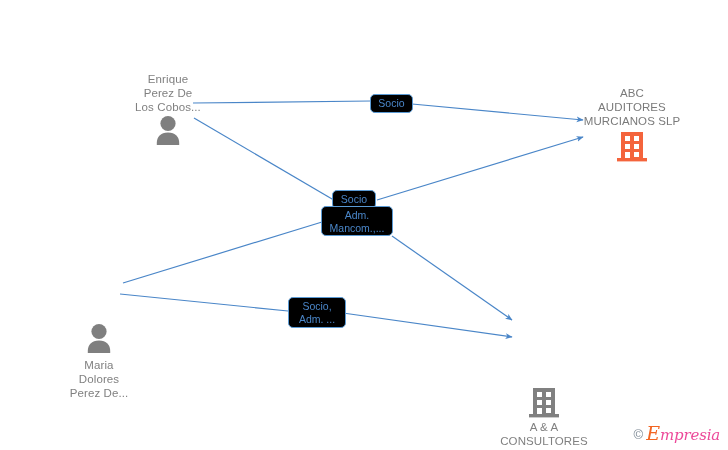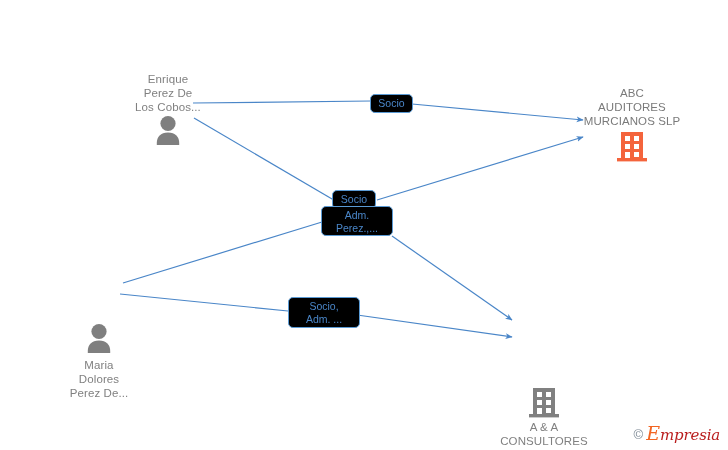--- a/index.html
+++ b/index.html
@@ -80,21 +80,21 @@
     color: #7c8894;
   }
   .wm-e {
     color: #f26522;
     font-family: "DejaVu Serif", serif;
     font-style: italic;
     font-size: 19px;
     line-height: 19px;
   }
   .wm-rest {
-    color: #b91c1c;
+    color: #ec4899;
     font-family: "DejaVu Serif", serif;
     font-style: italic;
     font-size: 15px;
     letter-spacing: -0.2px;
   }
 </style>
 </head>
 <body>
 
 <div id="canvas">
@@ -179,23 +179,23 @@
     <div class="node-label">A &amp; A
 CONSULTORES
 MURCIANOS SLP</div>
   </div>
 
   <div class="relbox" style="left:370px; top:94px; width:43px; height:19px;">Socio</div>
 
   <div class="relbox" style="left:332px; top:190px; width:44px; height:19px; z-index:2;">Socio</div>
 
   <div class="relbox" style="left:321px; top:206px; width:72px; height:30px; z-index:3;">Adm.
-Perez.,...</div>
-
-  <div class="relbox" style="left:288px; top:297px; width:72px; height:31px;">Socio,
+Mancom.,...</div>
+
+  <div class="relbox" style="left:288px; top:297px; width:58px; height:31px;">Socio,
 Adm. ...</div>
 
   <div class="watermark">
     <span class="wm-c">©</span>
     <span><span class="wm-e">E</span><span class="wm-rest">mpresia</span></span>
   </div>
 
 </div>
 
 </body></html>

